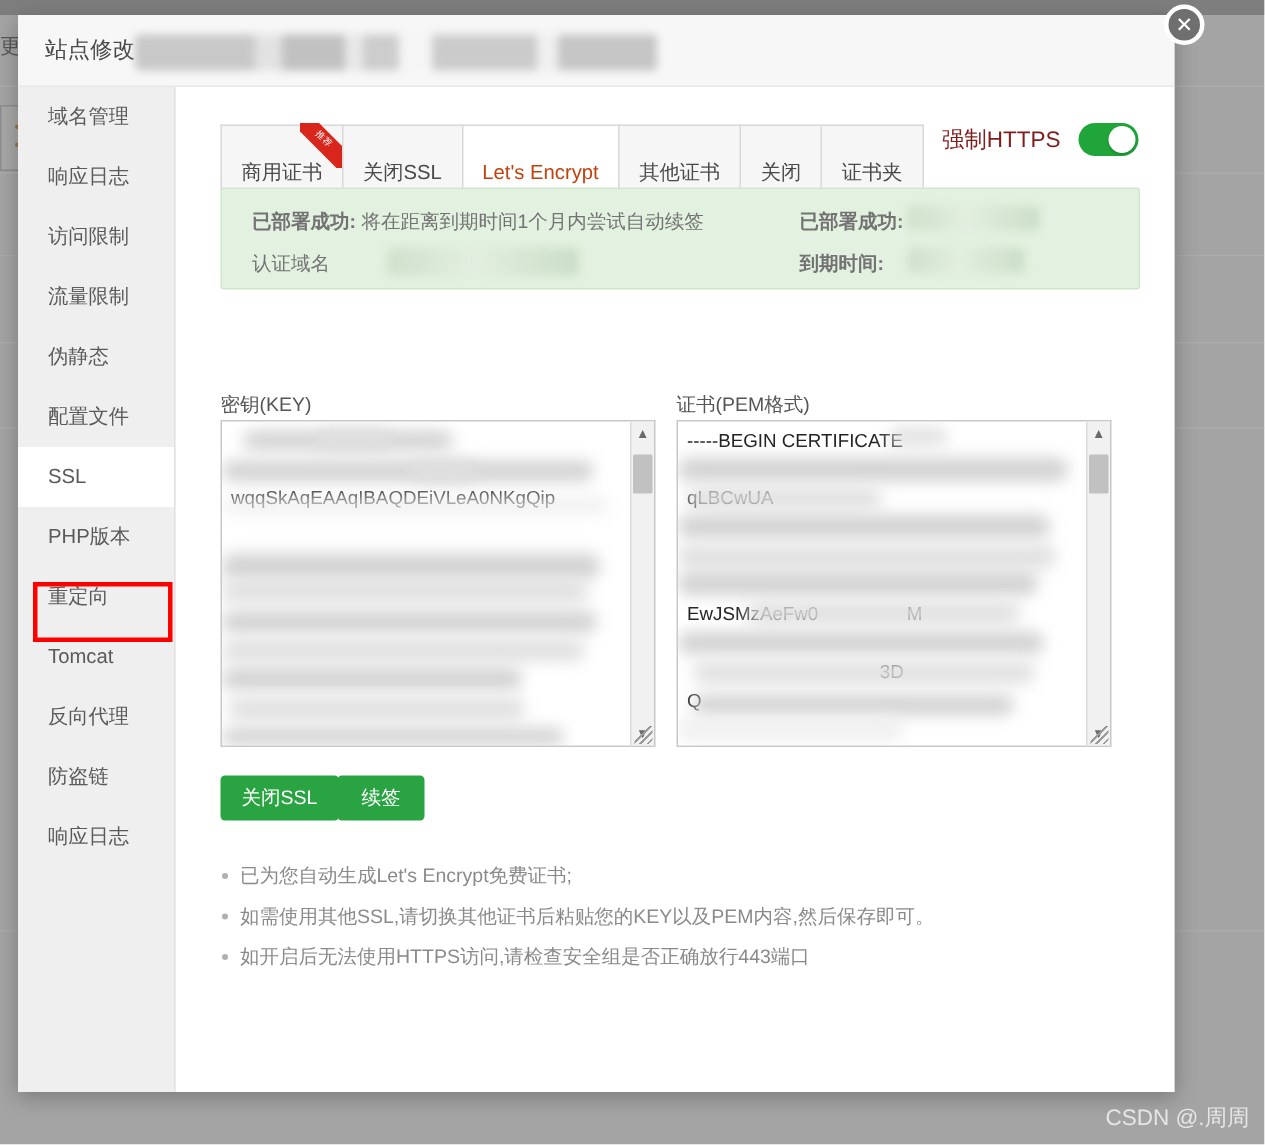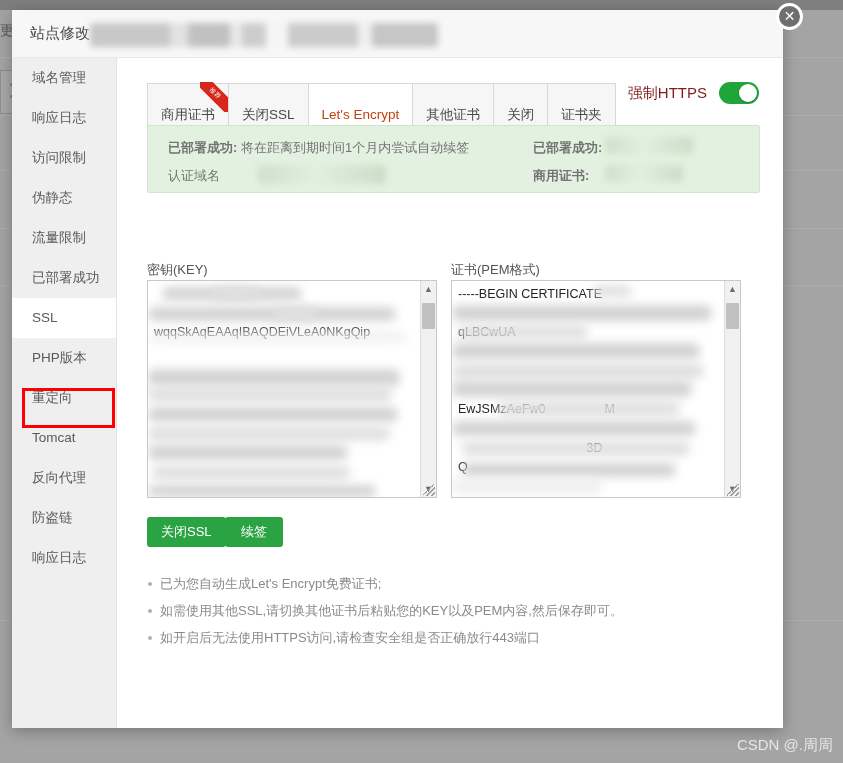--- a/index.html
+++ b/index.html
@@ -377,23 +377,23 @@
 
     <div class="modal-header">
       <div class="modal-title">站点修改</div>
       <div class="title-blur"></div>
     </div>
 
     <div class="modal-sidebar">
       <div class="side-item">域名管理</div>
       <div class="side-item">响应日志</div>
       <div class="side-item">访问限制</div>
+      <div class="side-item">流量限制</div>
       <div class="side-item">伪静态</div>
-      <div class="side-item">流量限制</div>
-      <div class="side-item">已部署成功</div>
+      <div class="side-item">配置文件</div>
       <div class="side-item highlighted">SSL</div>
       <div class="side-item">PHP版本</div>
       <div class="side-item">重定向</div>
       <div class="side-item">Tomcat</div>
       <div class="side-item">反向代理</div>
       <div class="side-item">防盗链</div>
       <div class="side-item">响应日志</div>
     </div>
     <div class="red-box"></div>
 
@@ -426,21 +426,21 @@
         <div class="info-line info-l1">
           <span>已部署成功:</span>
           <span class="normal">将在距离到期时间1个月内尝试自动续签</span>
         </div>
         <div class="info-line info-l2">认证域名</div>
         <div class="blur-chip" style="left:110px; top:39px; width:128px; height:19px;"></div>
 
         <div class="info-line info-r1">已部署成功:</div>
         <div class="blur-chip" style="left:457px; top:11px; width:88px; height:17px;"></div>
 
-        <div class="info-line info-r2">商用证书:</div>
+        <div class="info-line info-r2">到期时间:</div>
         <div class="blur-chip" style="left:457px; top:39px; width:78px; height:17px;"></div>
       </div>
 
       <div class="ta-label key">密钥(KEY)</div>
       <div class="ta key">
         <div class="ta-text">
 
 wqqSkAqEAAqIBAQDEiVLeA0NKgQip
 
 

